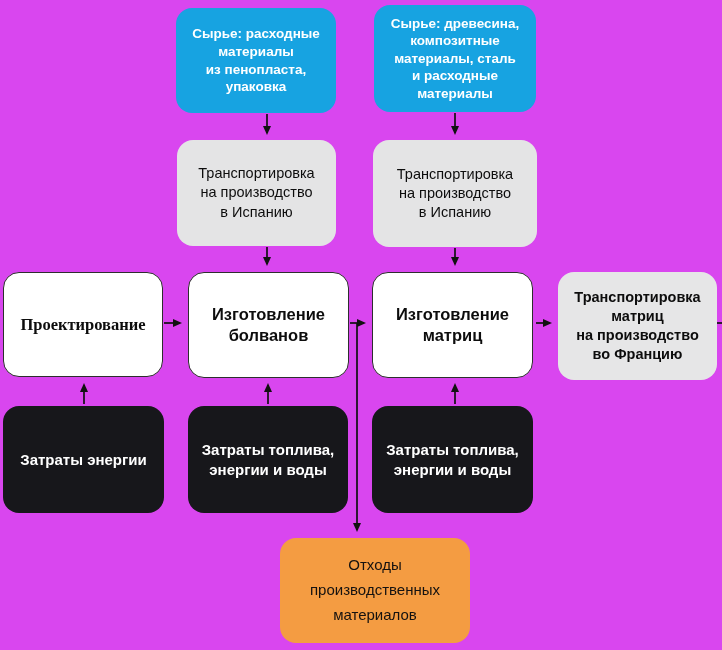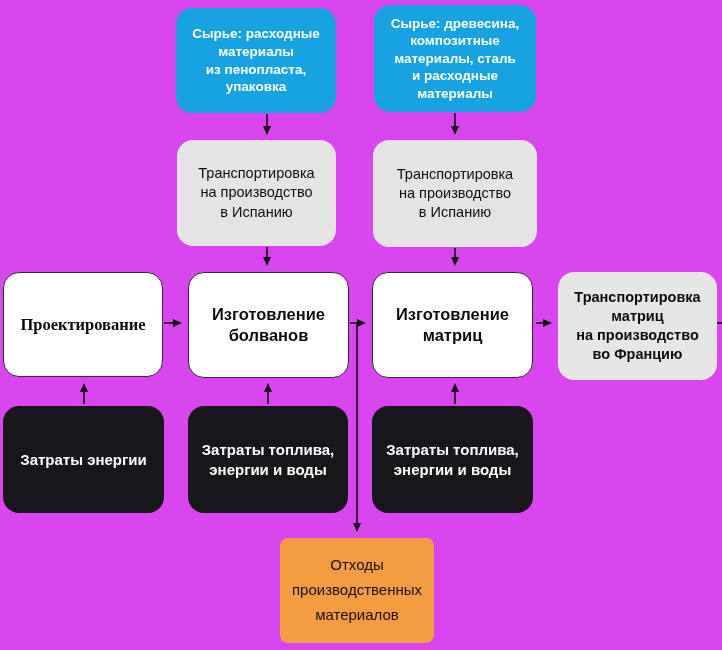--- a/index.html
+++ b/index.html
@@ -25,21 +25,21 @@
   #n-raw-wood   {left:374px;top:5px;  width:162px;height:107px;}
   #n-tr-spain-1 {left:177px;top:140px;width:159px;height:106px;}
   #n-tr-spain-2 {left:373px;top:140px;width:164px;height:107px;}
   #n-design     {left:3px;  top:272px;width:160px;height:105px;font-family:Liberation Serif, serif;}
   #n-blanks     {left:188px;top:272px;width:161px;height:106px;}
   #n-matrices   {left:372px;top:272px;width:161px;height:106px;}
   #n-tr-france  {left:558px;top:272px;width:159px;height:108px;}
   #n-energy     {left:3px;  top:406px;width:161px;height:107px;}
   #n-fuel-1     {left:188px;top:406px;width:160px;height:107px;}
   #n-fuel-2     {left:372px;top:406px;width:161px;height:107px;}
-  #n-waste      {left:280px;top:538px;width:154px;height:105px;border-radius:8px;}
+  #n-waste      {left:280px;top:538px;width:190px;height:105px;}
 </style>
 </head>
 <body>
 
 <div class="stage">
 
   <svg class="arrow-layer" width="722" height="650" viewBox="0 0 722 650" aria-hidden="true">
     <defs>
       <marker id="ah" markerWidth="9" markerHeight="8" refX="7" refY="4" orient="auto" markerUnits="userSpaceOnUse">
         <path d="M0,0 L9,4 L0,8 Z" fill="#111111"></path>

